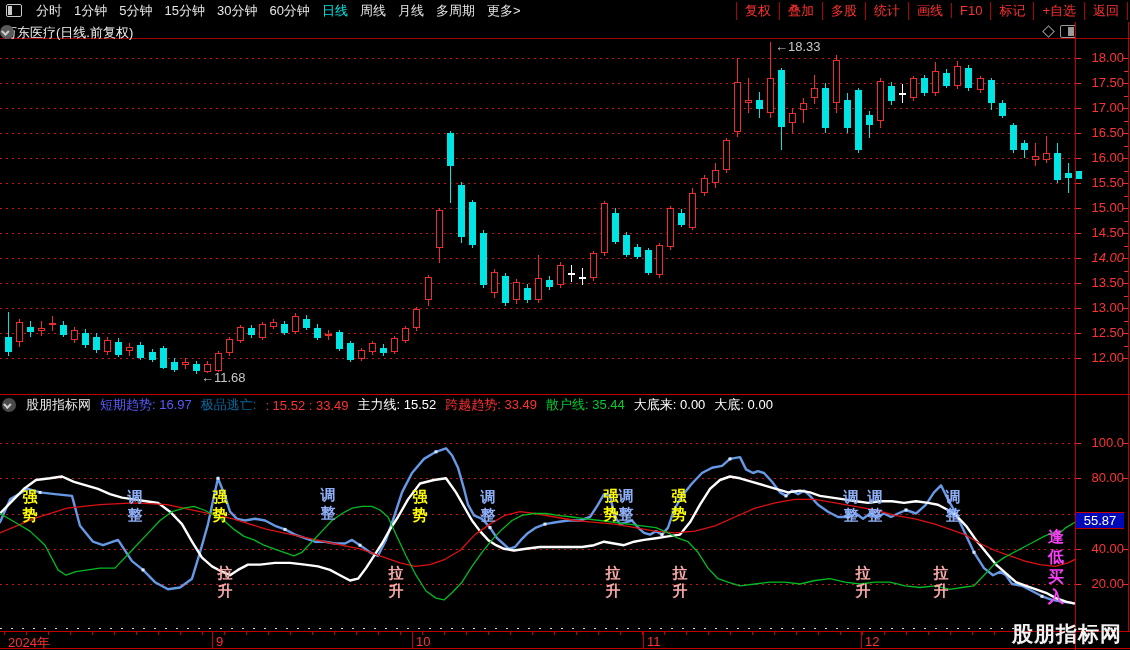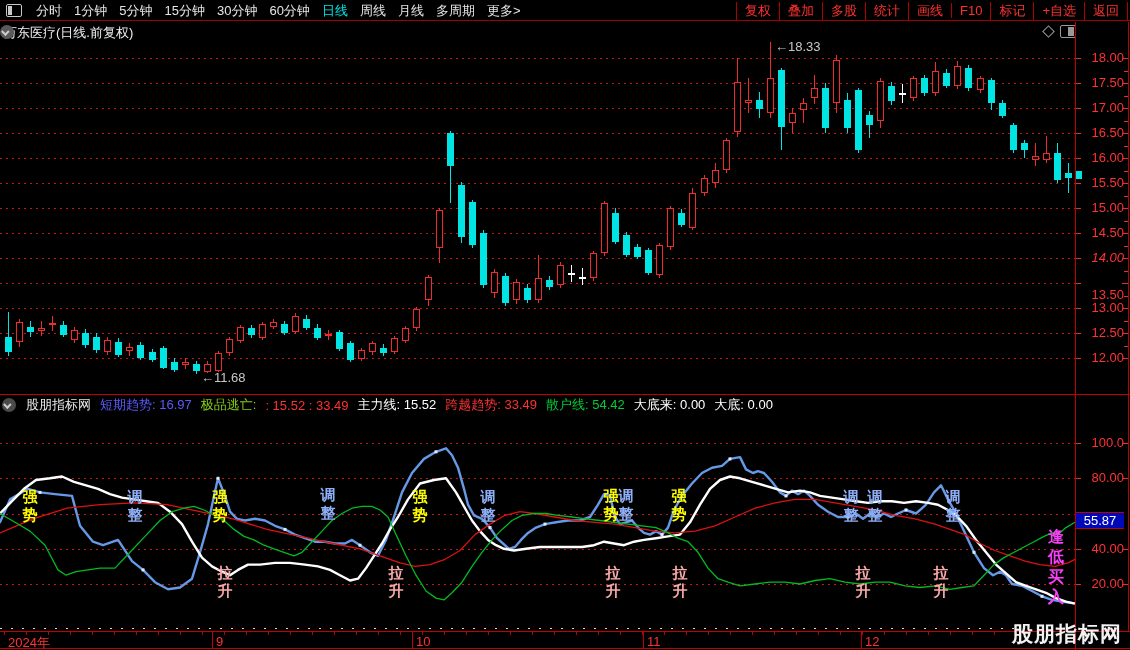--- a/index.html
+++ b/index.html
@@ -1,20 +1,20 @@
 <!DOCTYPE html>
 <html><head>
 <meta charset="utf-8">
 <style>
   html,body{margin:0;padding:0;background:#000;}
   *{box-sizing:border-box;}
   .screen{position:relative;width:1130px;height:650px;background:#000;overflow:hidden;
           font-family:"Liberation Sans","DejaVu Sans",sans-serif;}
   
-  .topbar{position:absolute;left:0;top:0;width:1130px;height:21px;border-bottom:1px solid #a00000;}
+  .topbar{position:absolute;left:0;top:0;width:1130px;height:39px;border-bottom:1px solid #a00000;}
   .tb-icon{position:absolute;left:6px;top:4px;width:16px;height:13px;border:1px solid #c8c8c8;border-radius:2px;}
   .tb-icon i{position:absolute;left:1px;top:1px;bottom:1px;width:4px;background:#c8c8c8;display:block;}
   .tb-left{position:absolute;left:30px;top:0;height:21px;display:flex;align-items:center;}
   .tbi{color:#e6e6e6;font-size:13px;padding:0 6px;white-space:nowrap;cursor:default;}
   .tbi.active{color:#00e5e5;}
   .tb-right{position:absolute;right:2px;top:0;height:21px;display:flex;align-items:center;}
   .tbr{color:#ff3030;font-size:13px;padding:0 8px;border-left:1px solid #b00000;white-space:nowrap;}
   .tbr:last-child{border-right:1px solid #b00000;}
   
   .titlebar{position:absolute;left:0;top:22px;width:1076px;height:19px;}
@@ -307,25 +307,25 @@
       <div class="anno" style="left: 775px; top: -3.5px;">←18.33</div>
       <div class="anno" style="left: 201px; top: 328px;">←11.68</div>
     </div>
 
   <div class="ind-header" id="ind-header">
     <span class="circ">
         <b></b>
       </span>
     <span class="site">股朋指标网</span>
   <span class="hf" style="color: rgb(90, 90, 255);">短期趋势: 16.97</span>
-      <span class="hf" style="color: #84cc16;">极品逃亡:</span>
+      <span class="hf" style="color: #0369a1;">极品逃亡:</span>
       <span class="hf" style="color: rgb(255, 50, 50);">: 15.52 : 33.49</span>
       <span class="hf" style="color: rgb(255, 255, 255);">主力线: 15.52</span>
       <span class="hf" style="color: rgb(255, 50, 50);">跨越趋势: 33.49</span>
-      <span class="hf" style="color: rgb(0, 204, 51);">散户线: 54.42</span>
+      <span class="hf" style="color: rgb(0, 204, 51);">散户线: 35.44</span>
       <span class="hf" style="color: rgb(255, 255, 255);">大底来: 0.00</span>
       <span class="hf" style="color: rgb(255, 255, 255);">大底: 0.00</span>
     </div>
 
   <div class="ind-plot" id="ind-plot">
       <div class="dotline" style="top: 27px;"></div>
       <div class="dotline" style="top: 62.25px;"></div>
       <div class="dotline" style="top: 97.5px;"></div>
       <div class="dotline" style="top: 132.75px;"></div>
       <div class="dotline" style="top: 168px;"></div>
@@ -457,21 +457,21 @@
       <div class="tick" style="left: 1122px; top: 183px; width: 6px;"></div>
       <div class="alabel" style="top: 200px;">15.00</div>
       <div class="tick" style="left: 1076px; top: 208px; width: 5px;"></div>
       <div class="tick" style="left: 1122px; top: 208px; width: 6px;"></div>
       <div class="alabel" style="top: 225px;">14.50</div>
       <div class="tick" style="left: 1076px; top: 233px; width: 5px;"></div>
       <div class="tick" style="left: 1122px; top: 233px; width: 6px;"></div>
       <div class="alabel" style="top: 250px; font-style: italic;">14.00</div>
       <div class="tick" style="left: 1076px; top: 258px; width: 5px;"></div>
       <div class="tick" style="left: 1122px; top: 258px; width: 6px;"></div>
-      <div class="alabel" style="top: 275px; margin-top: 12px;">13.50</div>
+      <div class="alabel" style="top: 275px;">13.50</div>
       <div class="tick" style="left: 1076px; top: 283px; width: 5px;"></div>
       <div class="tick" style="left: 1122px; top: 283px; width: 6px;"></div>
       <div class="alabel" style="top: 300px;">13.00</div>
       <div class="tick" style="left: 1076px; top: 308px; width: 5px;"></div>
       <div class="tick" style="left: 1122px; top: 308px; width: 6px;"></div>
       <div class="alabel" style="top: 325px;">12.50</div>
       <div class="tick" style="left: 1076px; top: 333px; width: 5px;"></div>
       <div class="tick" style="left: 1122px; top: 333px; width: 6px;"></div>
       <div class="alabel" style="top: 350px;">12.00</div>
       <div class="tick" style="left: 1076px; top: 358px; width: 5px;"></div>

